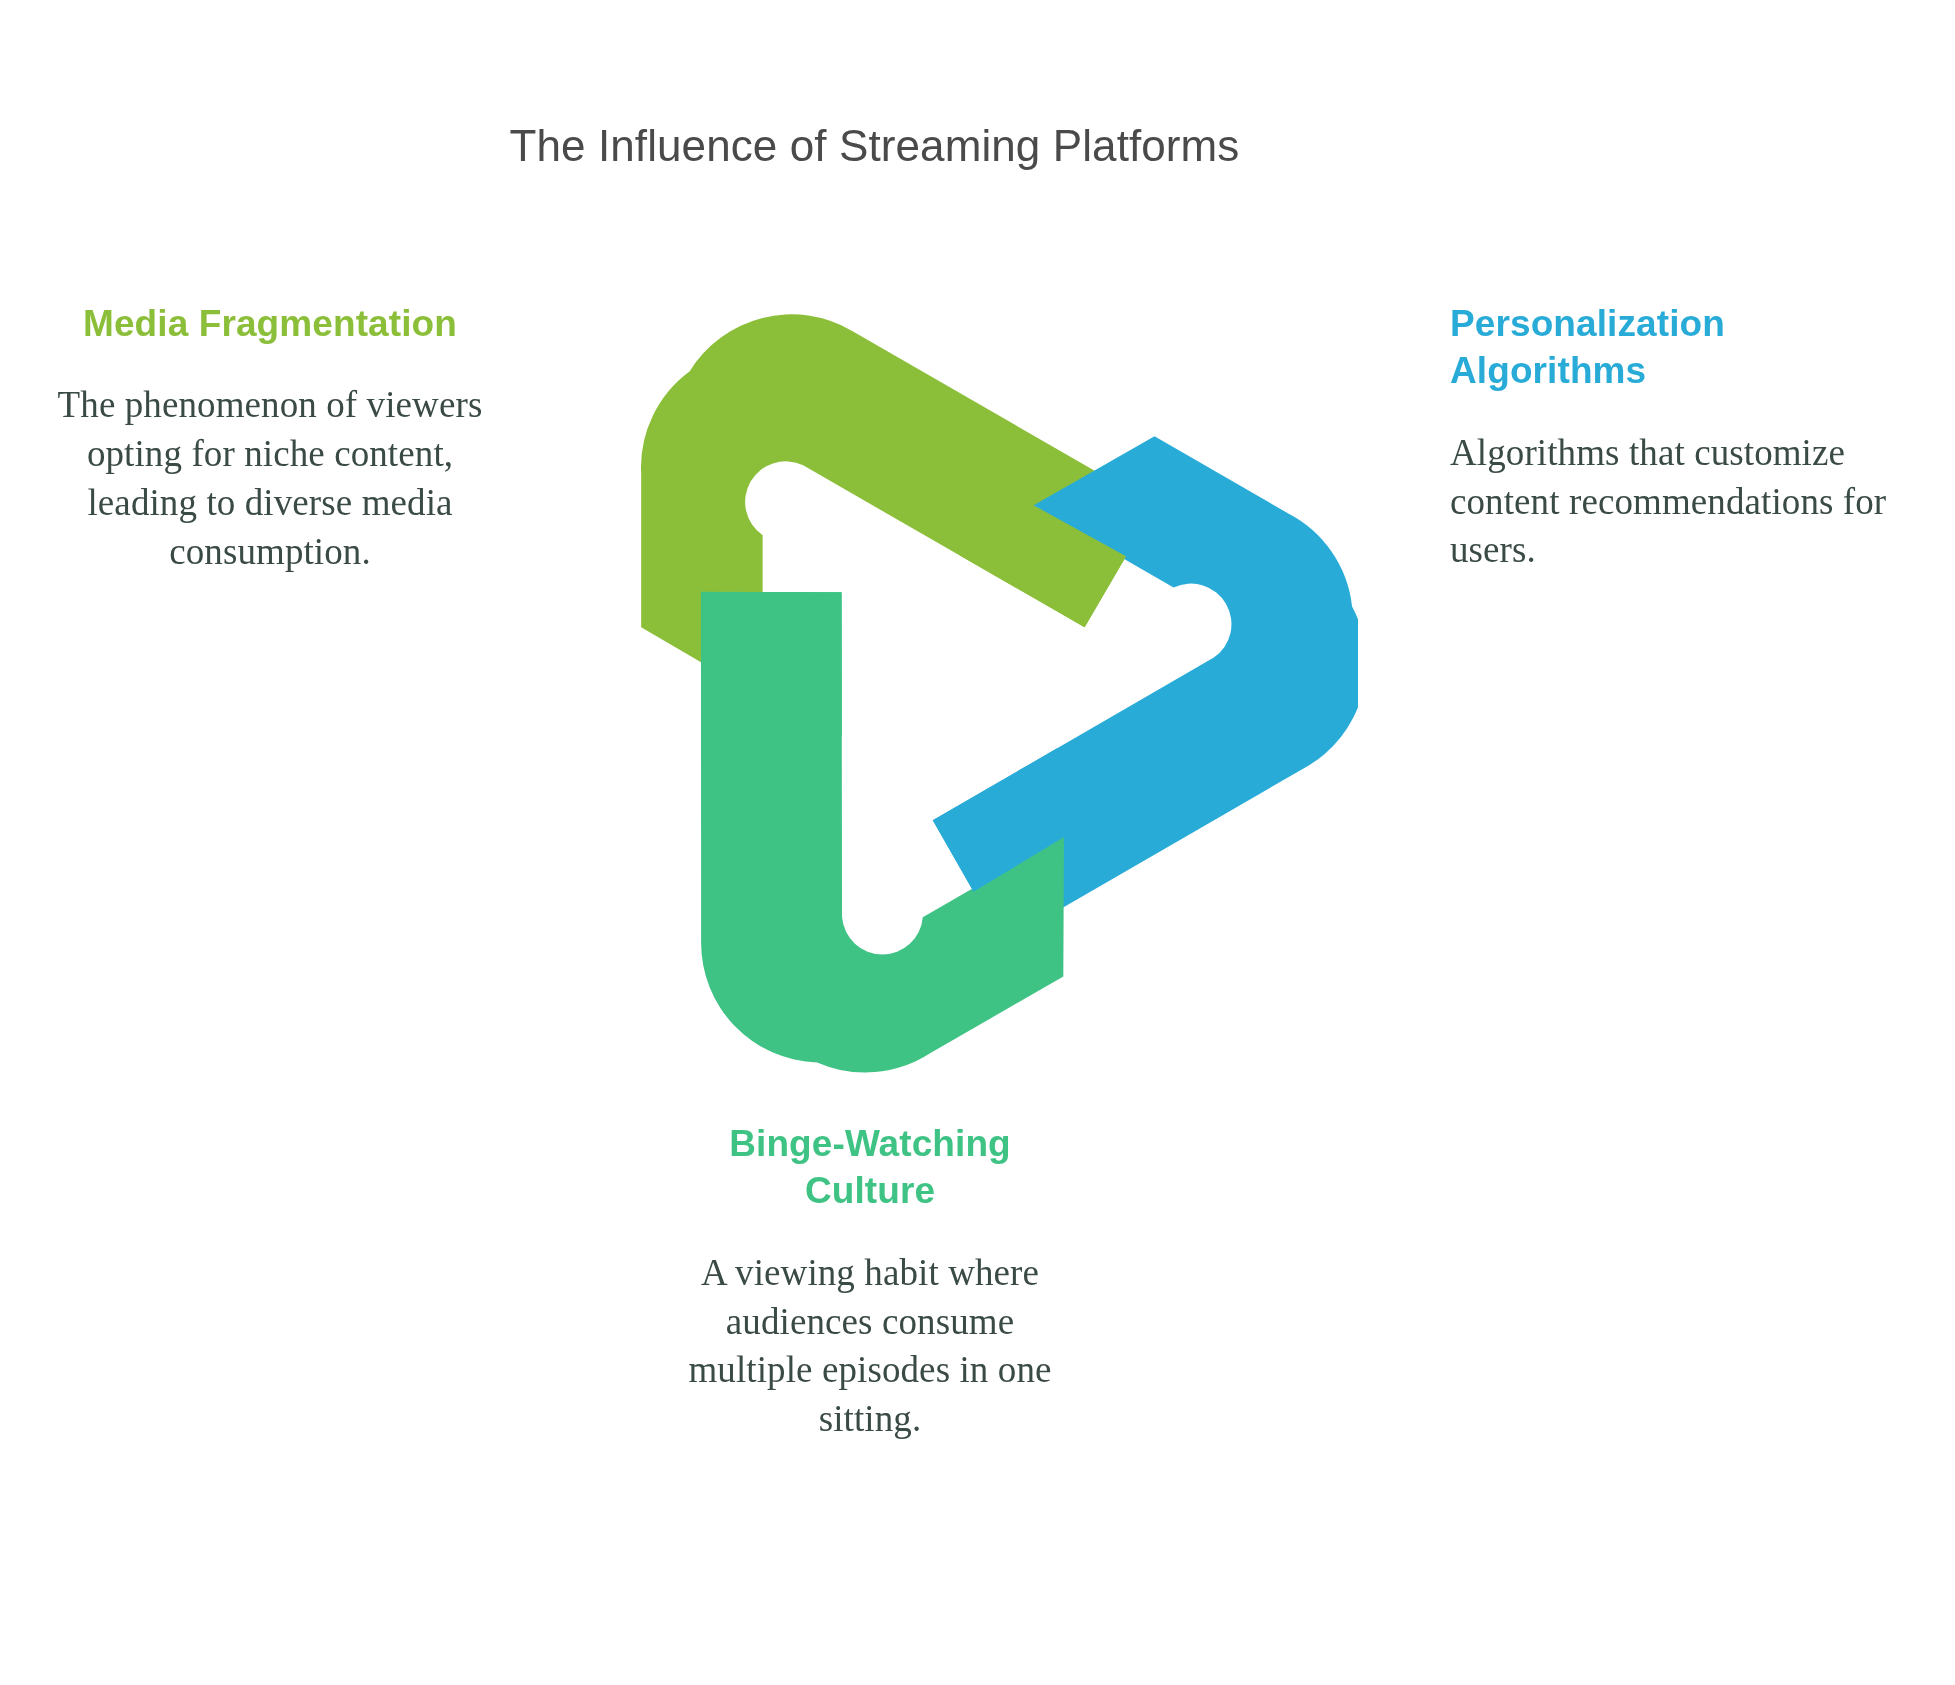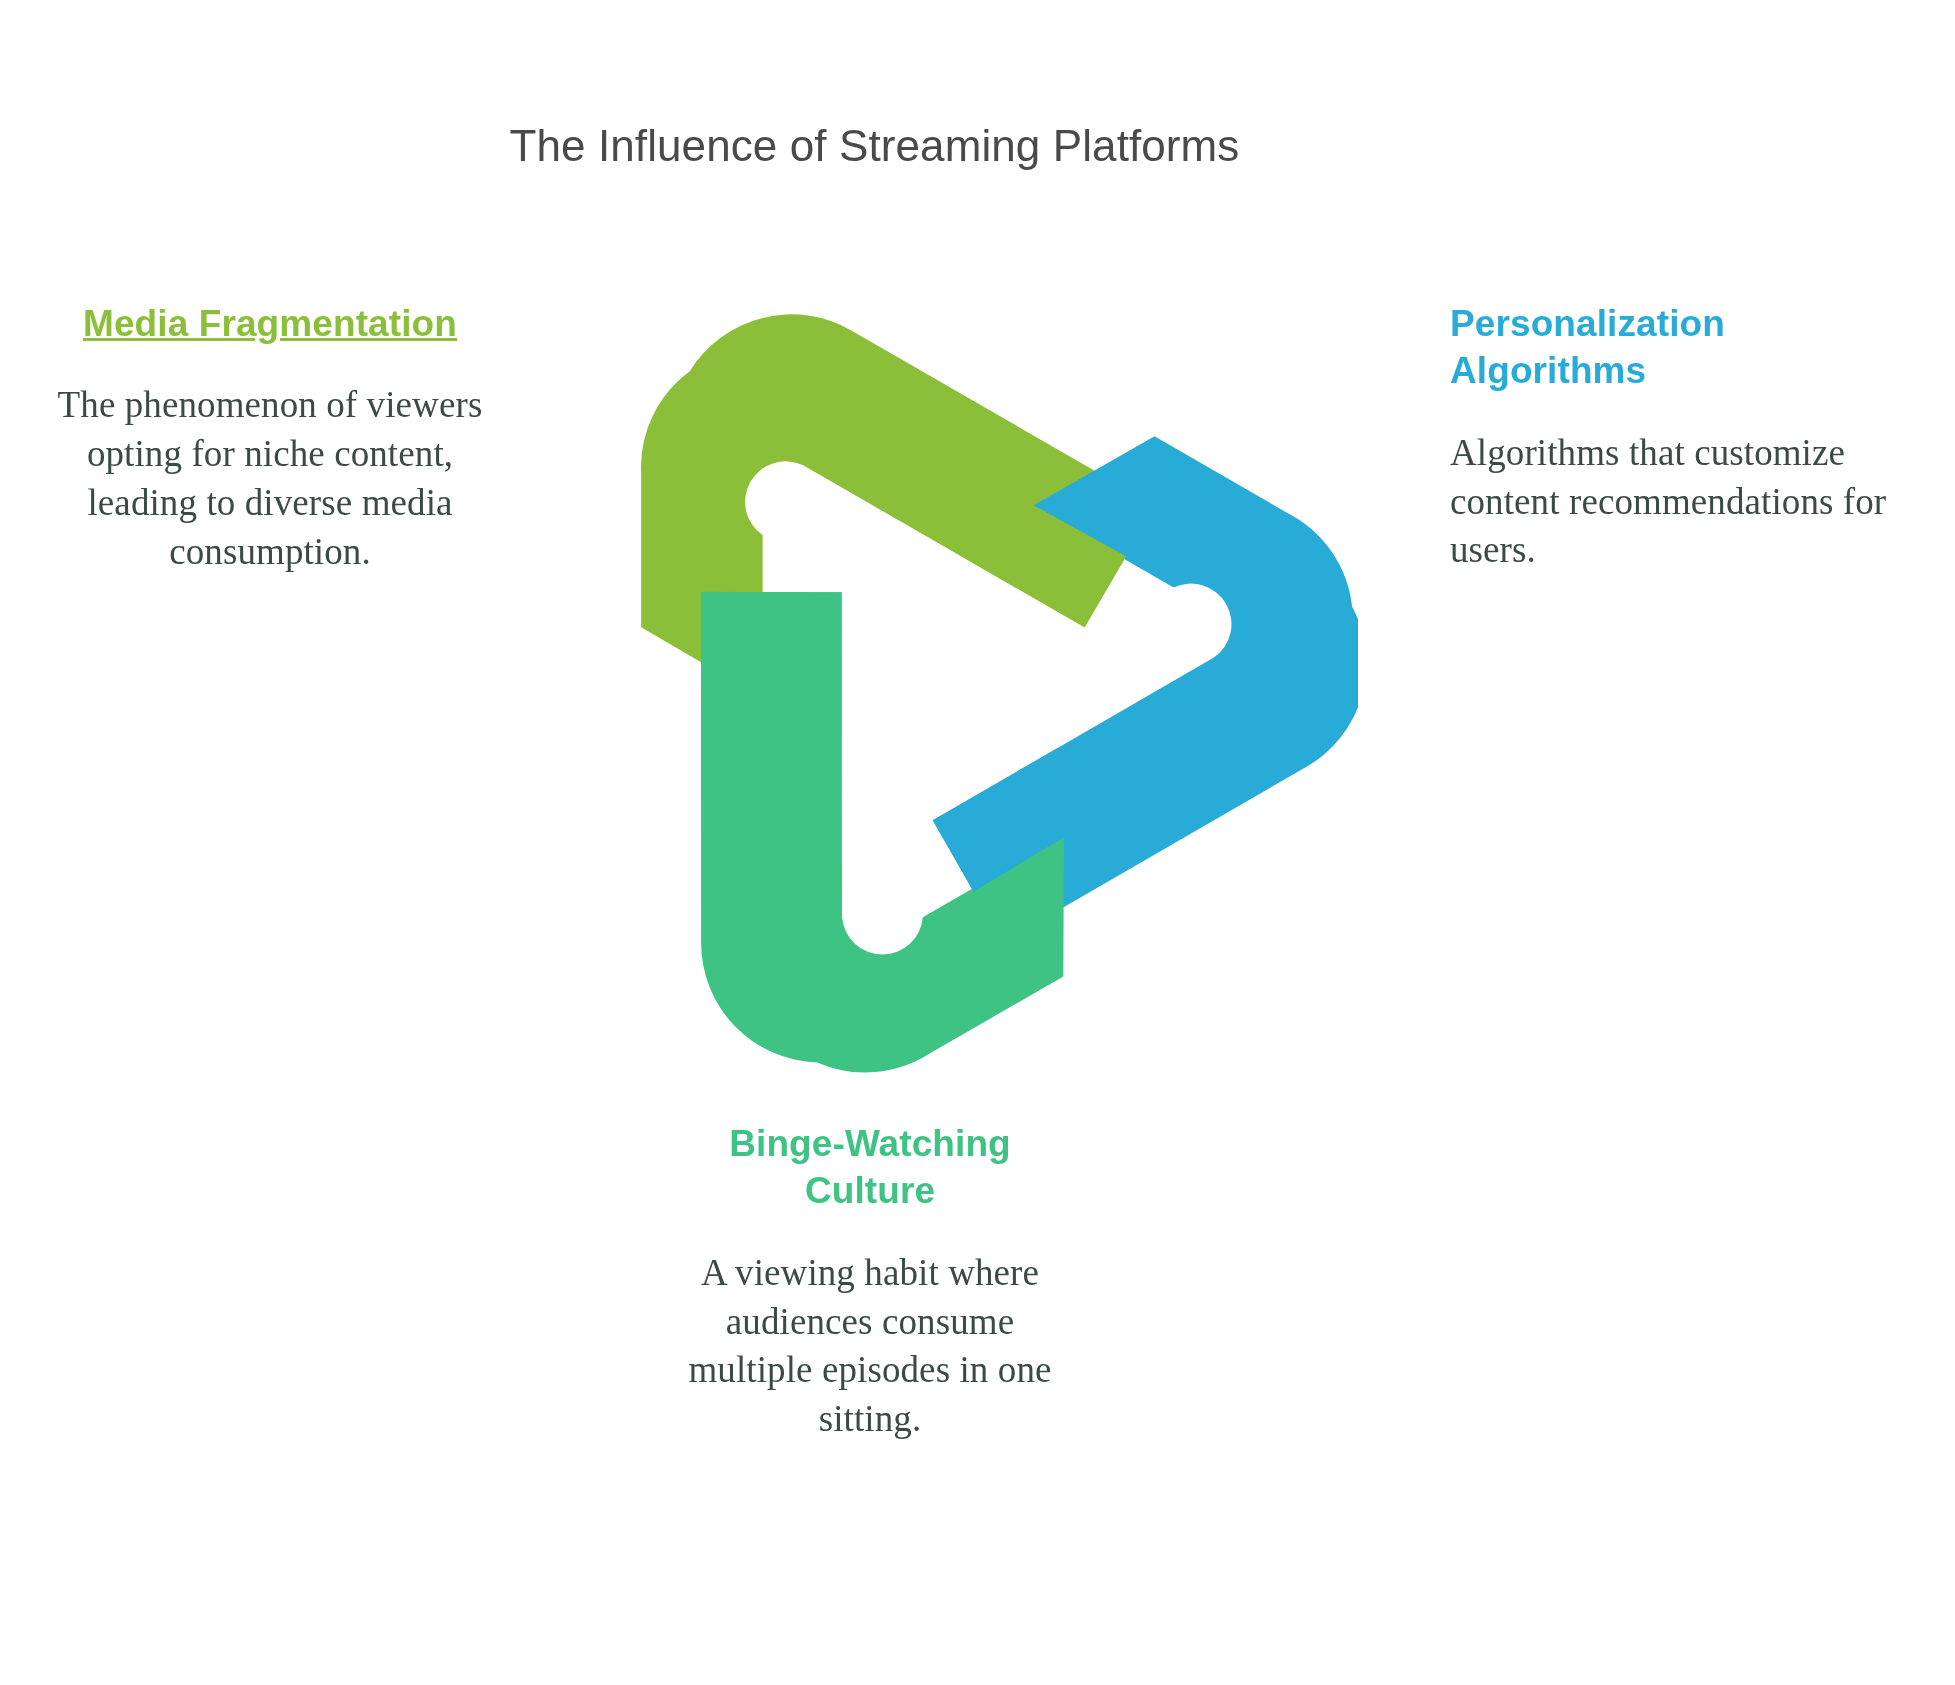--- a/index.html
+++ b/index.html
@@ -57,21 +57,21 @@
     font-family: Liberation Serif, serif;
   }
 
   
   #block-left {
     left: 55px;
     top: 300px;
     width: 430px;
     text-align: center;
   }
-  #block-left h2 { color: #8cbf39; text-decoration: underline; }
+  #block-left h2 { color: #8cbf39; }
 
   
   #block-right {
     left: 1450px;
     top: 300px;
     width: 440px;
     text-align: left;
   }
   #block-right h2 { color: #29abd8; }
 

